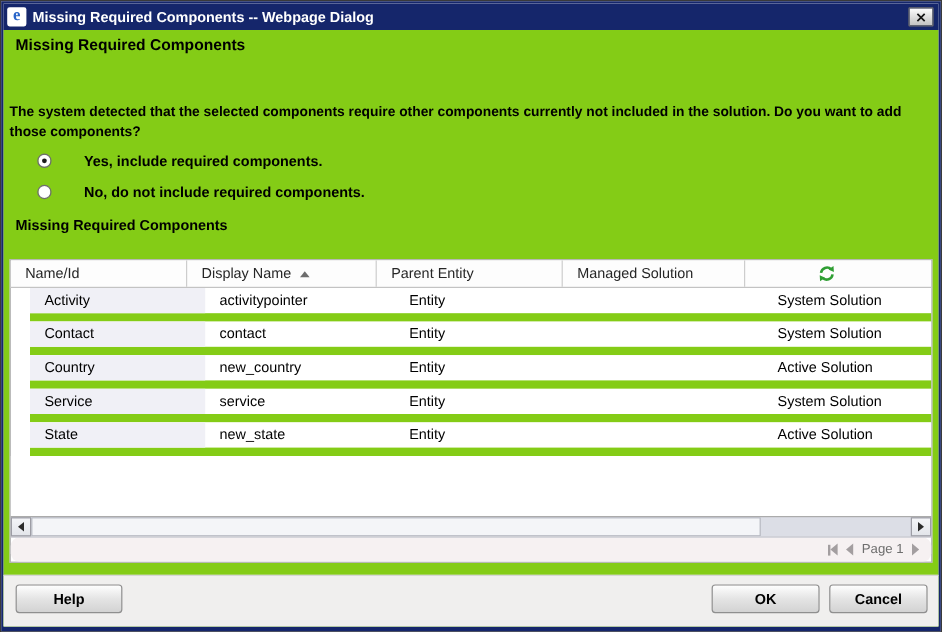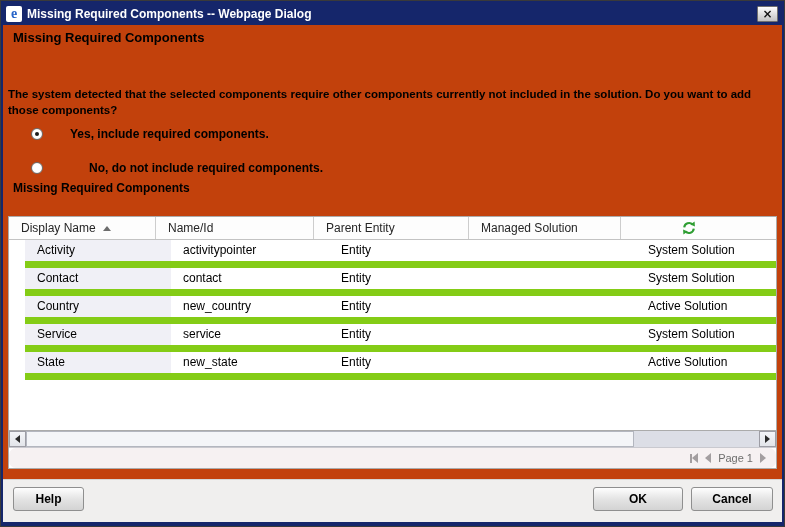--- a/index.html
+++ b/index.html
@@ -8,27 +8,27 @@
   .dialog { position:relative; width:785px; height:527px; border:1px solid #3a3a3a; background:#fff; }
   .frame  { position:absolute; inset:0; border:2px solid #15266b; border-bottom-width:4px; display:flex; flex-direction:column; }
 
   
   .titlebar { height:22px; background:#15266b; display:flex; align-items:center; padding:0 4px 0 3px; flex:0 0 auto; }
   .ie-icon { width:16px; height:16px; background:#fff; border-radius:2px; color:#2864c8; font:bold 14px/15px "Liberation Serif",serif; text-align:center; flex:0 0 auto; }
   .title-text { flex:1; color:#fff; font-size:12px; font-weight:bold; margin-left:5px; white-space:nowrap; overflow:hidden; }
   .close-btn { width:21px; height:16px; background:linear-gradient(#fefefe,#d9d9d9 60%,#c3c3c3); border:1px solid #6f6f6f; border-radius:1px; color:#111; font:bold 12px/14px "DejaVu Sans",sans-serif; text-align:center; cursor:default; }
 
   
-  .content { position:relative; flex:1; background:#c2410c; }
+  .content { position:relative; flex:1; background:#84cc16; }
   .heading { position:absolute; left:10px; top:5px; font-size:13px; font-weight:bold; color:#000; }
   .intro   { position:absolute; left:5px; top:61px; right:6px; font-size:11.5px; font-weight:bold; color:#000; line-height:16px; }
 
   .radio-row { position:absolute; left:28px; display:flex; align-items:center; }
   .radio-row.r1 { top:102px; }
-  .radio-row.r2 { top:136px;gap:19px; }
+  .radio-row.r2 { top:128px; }
   .radio { position:relative; width:12px; height:12px; border:1px solid #6e6e6e; border-radius:50%; background:radial-gradient(#fff 55%,#e7e7e7); flex:0 0 auto; }
   .radio.selected::after { content:""; position:absolute; left:3px; top:3px; width:4px; height:4px; border-radius:50%; background:#1c1c1c; }
   .radio-label { margin-left:27px; font-size:12px; font-weight:bold; color:#000; }
 
   .section-label { position:absolute; left:10px; top:156px; font-size:12px; font-weight:bold; color:#000; }
 
   
   .grid { position:absolute; left:5px; top:191px; width:769px; height:253px; border:1px solid #ababab; background:#fff; display:flex; flex-direction:column; }
   .gcols { display:grid; grid-template-columns:146px 158px 155px 152px 1fr 20px; }
   .ghead { flex:0 0 23px; background:#fdfdfd; border-bottom:1px solid #c3c3c3; }
@@ -55,21 +55,21 @@
   .pager { flex:0 0 20px; background:#f6f1f2; display:flex; align-items:center; justify-content:flex-end; padding-right:10px; gap:7px;border-radius:7px; }
   .pg-bar { width:2px; height:9px; background:#a39ea0; }
   .pg-first { display:flex; align-items:center; }
   .pg-tri-l { width:0; height:0; border-top:5px solid transparent; border-bottom:5px solid transparent; border-right:6px solid #a39ea0; }
   .pg-tri-r { width:0; height:0; border-top:5px solid transparent; border-bottom:5px solid transparent; border-left:6px solid #a39ea0; }
   .pg-label { font-size:11px; color:#6e6e6e; }
 
   
   .footer { position:absolute; left:0; right:0; bottom:0; height:43px; background:#f0efee; border-top:1px solid #d6d6d4; }
   .btn { position:absolute; top:7px; height:24px; background:linear-gradient(#fefefe,#e4e4e4 50%,#d3d3d3); border:1px solid #8f8f8f; border-radius:3px; font-family:"Liberation Sans",sans-serif; font-size:12px; font-weight:bold; color:#000; text-align:center; line-height:22px; cursor:default; }
-  .btn-help { left:10px; width:71px; }
+  .btn-help { left:10px; width:89px; }
   .btn-ok { right:99px; width:90px; }
   .btn-cancel { right:9px; width:82px; }
 </style>
 </head>
 <body>
 
 <div class="dialog">
   <div class="frame">
 
     <div class="titlebar">
@@ -91,25 +91,25 @@
       <div class="radio-row r2">
         <span class="radio"></span>
         <span class="radio-label">No, do not include required components.</span>
       </div>
 
       <div class="section-label">Missing Required Components</div>
 
       <div class="grid">
 
         <div class="ghead gcols">
+          <div class="hcell">Name/Id</div>
           <div class="hcell">
             <span>Display Name</span>
             <span class="tri-up"></span>
           </div>
-          <div class="hcell">Name/Id</div>
           <div class="hcell">Parent Entity</div>
           <div class="hcell">Managed Solution</div>
           <div class="hcell icon-col">
             <svg width="14" height="14" viewBox="0 0 14 14">
               <path d="M2.2 6.4 A5 5 0 0 1 10.6 3.4" fill="none" stroke="#2f9e33" stroke-width="2.1"></path>
               <polygon points="12.6,0.6 12.9,5.6 8.4,3.6" fill="#2f9e33"></polygon>
               <path d="M11.8 7.6 A5 5 0 0 1 3.4 10.6" fill="none" stroke="#2f9e33" stroke-width="2.1"></path>
               <polygon points="1.4,13.4 1.1,8.4 5.6,10.4" fill="#2f9e33"></polygon>
             </svg>
           </div>

